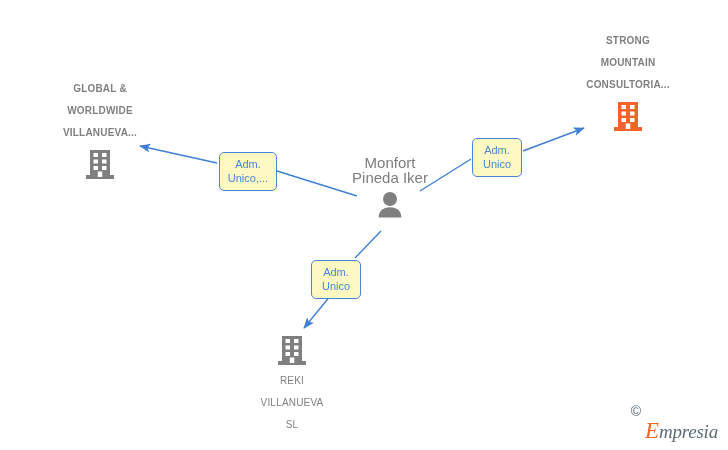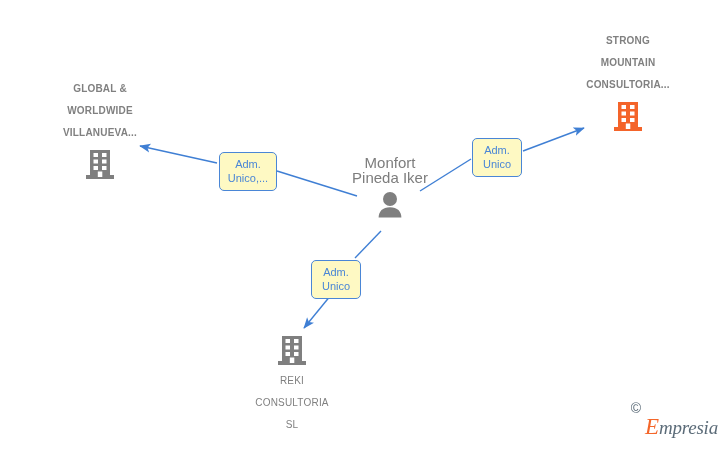--- a/index.html
+++ b/index.html
@@ -88,21 +88,21 @@
   }
   #watermark .copy {
     color: #5b6b78;
     font-size: 14px;
     line-height: 14px;
   }
   #watermark .brand {
     font-family: "Liberation Serif", "DejaVu Serif", serif;
     font-style: italic;
     font-size: 19px;
-    line-height: 28px;
+    line-height: 21px;
     color: #5b6b78;
     letter-spacing: -0.2px;
     margin-top: 40px;
   }
   #watermark .brand .cap {
     color: #f4662a;
     font-size: 23px;
   }
 </style>
 </head>
@@ -201,21 +201,21 @@
           <rect x="17" y="5" width="4.5" height="4"></rect>
           <rect x="8.5" y="11.5" width="4.5" height="4"></rect>
           <rect x="17" y="11.5" width="4.5" height="4"></rect>
           <rect x="8.5" y="18" width="4.5" height="4"></rect>
           <rect x="17" y="18" width="4.5" height="4"></rect>
           <rect x="12.8" y="23.5" width="4.5" height="5.5"></rect>
         </g>
       </svg>
     </span>
     <div class="node-label">REKI
-CONSULTORIA
+VILLANUEVA
 SL</div>
   </div>
 
   <div class="edge-label" style="left:219px; top:152px; width:58px;">Adm.
 Unico,...</div>
 
   <div class="edge-label" style="left:472px; top:138px; width:50px;">Adm.
 Unico</div>
 
   <div class="edge-label" style="left:311px; top:260px; width:50px;">Adm.

